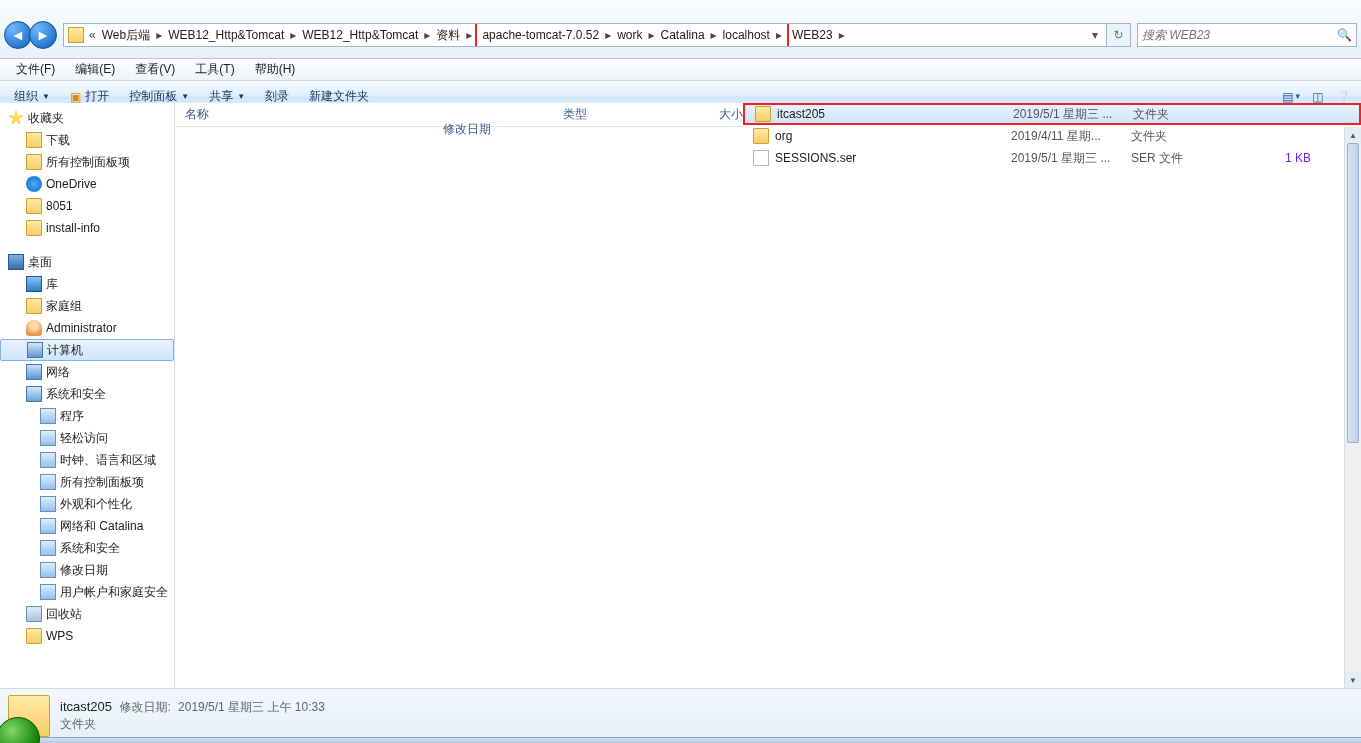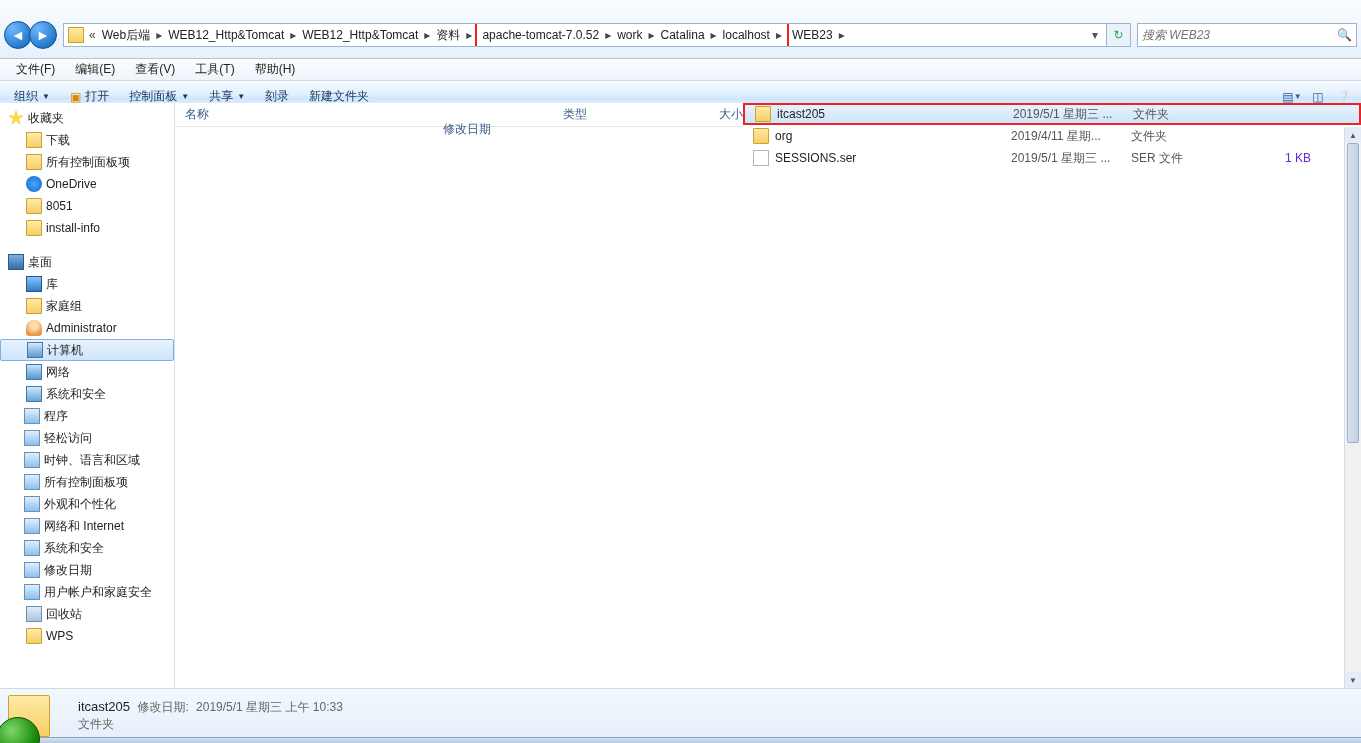--- a/index.html
+++ b/index.html
@@ -32,21 +32,21 @@
 .tool-icon { width: 22px; height: 22px; display: flex; align-items: center; justify-content: center; cursor: pointer; color: #2a5ea0; }
 
 .body-area { position: absolute; top: 103px; bottom: 55px; left: 0; right: 0; display: flex; }
 
 .nav-pane { width: 175px; border-right: 1px solid #d6dde6; overflow-y: auto; background: #fff; padding: 4px 0; }
 .nav-item { display: flex; align-items: center; height: 22px; cursor: pointer; color: #222; }
 .nav-item .ico { width: 16px; height: 16px; margin-right: 4px; flex-shrink: 0; }
 .nav-item.selected { background: linear-gradient(#e9f2fd,#cde5fb); border: 1px solid #7fb1e8; border-radius: 2px; }
 .indent0 { padding-left: 8px; }
 .indent1 { padding-left: 26px; text-align: center; }
-.indent2 { padding-left: 24px; }
+.indent2 { padding-left: 40px; }
 .nav-gap { height: 12px; }
 
 .ico-fav { background: radial-gradient(circle,#ffd94a 30%,#f5a500 80%); clip-path: polygon(50% 0,61% 35%,98% 35%,68% 57%,79% 91%,50% 70%,21% 91%,32% 57%,2% 35%,39% 35%); }
 .ico-folder { background: linear-gradient(#ffe9a6,#f7cf65); border: 1px solid #caa233; border-radius: 1px; }
 .ico-dl { background: linear-gradient(#ffe9a6,#f7cf65); border: 1px solid #caa233; }
 .ico-recent { background: linear-gradient(#ffe9a6,#f7cf65); border: 1px solid #caa233; }
 .ico-cloud { background: radial-gradient(circle,#4aa8ff,#1066c4); border-radius: 50%; }
 .ico-desktop { background: linear-gradient(#7db1e8,#336aa8); border: 1px solid #2a5688; }
 .ico-lib { background: linear-gradient(#88c4ff,#2f7cc4); border: 1px solid #2a5688; }
 .ico-home { background: linear-gradient(#ffe9a6,#f7cf65); border: 1px solid #caa233; }
@@ -73,21 +73,21 @@
 .file-row .fdate { width: 120px; color: #555; }
 .file-row .ftype { width: 120px; color: #555; }
 .file-row .fsize { width: 60px; text-align: right; color: #6d28d9; }
 .file-row.selected { background: linear-gradient(#e9f2fd,#cde5fb); }
 .hl-row0 { border: 2px solid #e22; }
 
 .scroll-right { position: absolute; right: 0; top: 24px; bottom: 0; width: 17px; background: #f0f0f0; border-left: 1px solid #d6dde6; }
 .scroll-right .thumb { position: absolute; left: 2px; right: 2px; top: 16px; height: 300px; background: linear-gradient(90deg,#d8e2ee,#c0d0e4); border: 1px solid #9ab0cc; border-radius: 2px; }
 .scroll-right .arr { position: absolute; left: 0; right: 0; height: 16px; background: #e4ecf6; display: flex; align-items: center; justify-content: center; font-size: 8px; color: #556; }
 
-.details-pane { position: absolute; bottom: 0; left: 0; right: 0; height: 55px; background: linear-gradient(#f3f8fe,#e4eefa); border-top: 1px solid #cfd9e6; display: flex; align-items: center; padding: 4px 8px; gap: 28px; }
+.details-pane { position: absolute; bottom: 0; left: 0; right: 0; height: 55px; background: linear-gradient(#f3f8fe,#e4eefa); border-top: 1px solid #cfd9e6; display: flex; align-items: center; padding: 4px 8px; gap: 10px; }
 .dp-icon { width: 42px; height: 42px; background: linear-gradient(#ffe9a6,#f7cf65); border: 1px solid #caa233; border-radius: 2px; }
 .dp-text .dp-title { color: #222; font-size: 13px; display: inline; }
 .dp-text .dp-meta { color: #666; display: inline; margin-left: 4px; }
 .dp-text .dp-sub { color: #666; }
 
 .taskbar { position: fixed; bottom: 0; left: 0; right: 0; height: 6px; background: linear-gradient(#d3e1f1,#b8cce4); border-top: 1px solid #8aa4c2; }
 .start-orb { position: fixed; bottom: -18px; left: -4px; width: 44px; height: 44px; border-radius: 50%; background: radial-gradient(circle at 35% 30%,#7fd86a,#1b8a0e 60%,#0e5c06); border: 1px solid #0b4d04; }
 </style>
 </head>
 <body>
@@ -240,21 +240,21 @@
     <div class="nav-item indent2">
         <span class="ico ico-prog"></span>
         <span>所有控制面板项</span>
       </div>
     <div class="nav-item indent2">
         <span class="ico ico-prog"></span>
         <span>外观和个性化</span>
       </div>
     <div class="nav-item indent2">
         <span class="ico ico-prog"></span>
-        <span>网络和 Internet</span>
+        <span>网络和 Catalina</span>
       </div>
     <div class="nav-item indent2">
         <span class="ico ico-prog"></span>
         <span>系统和安全</span>
       </div>
     <div class="nav-item indent2">
         <span class="ico ico-prog"></span>
         <span>修改日期</span>
       </div>
     <div class="nav-item indent2">

